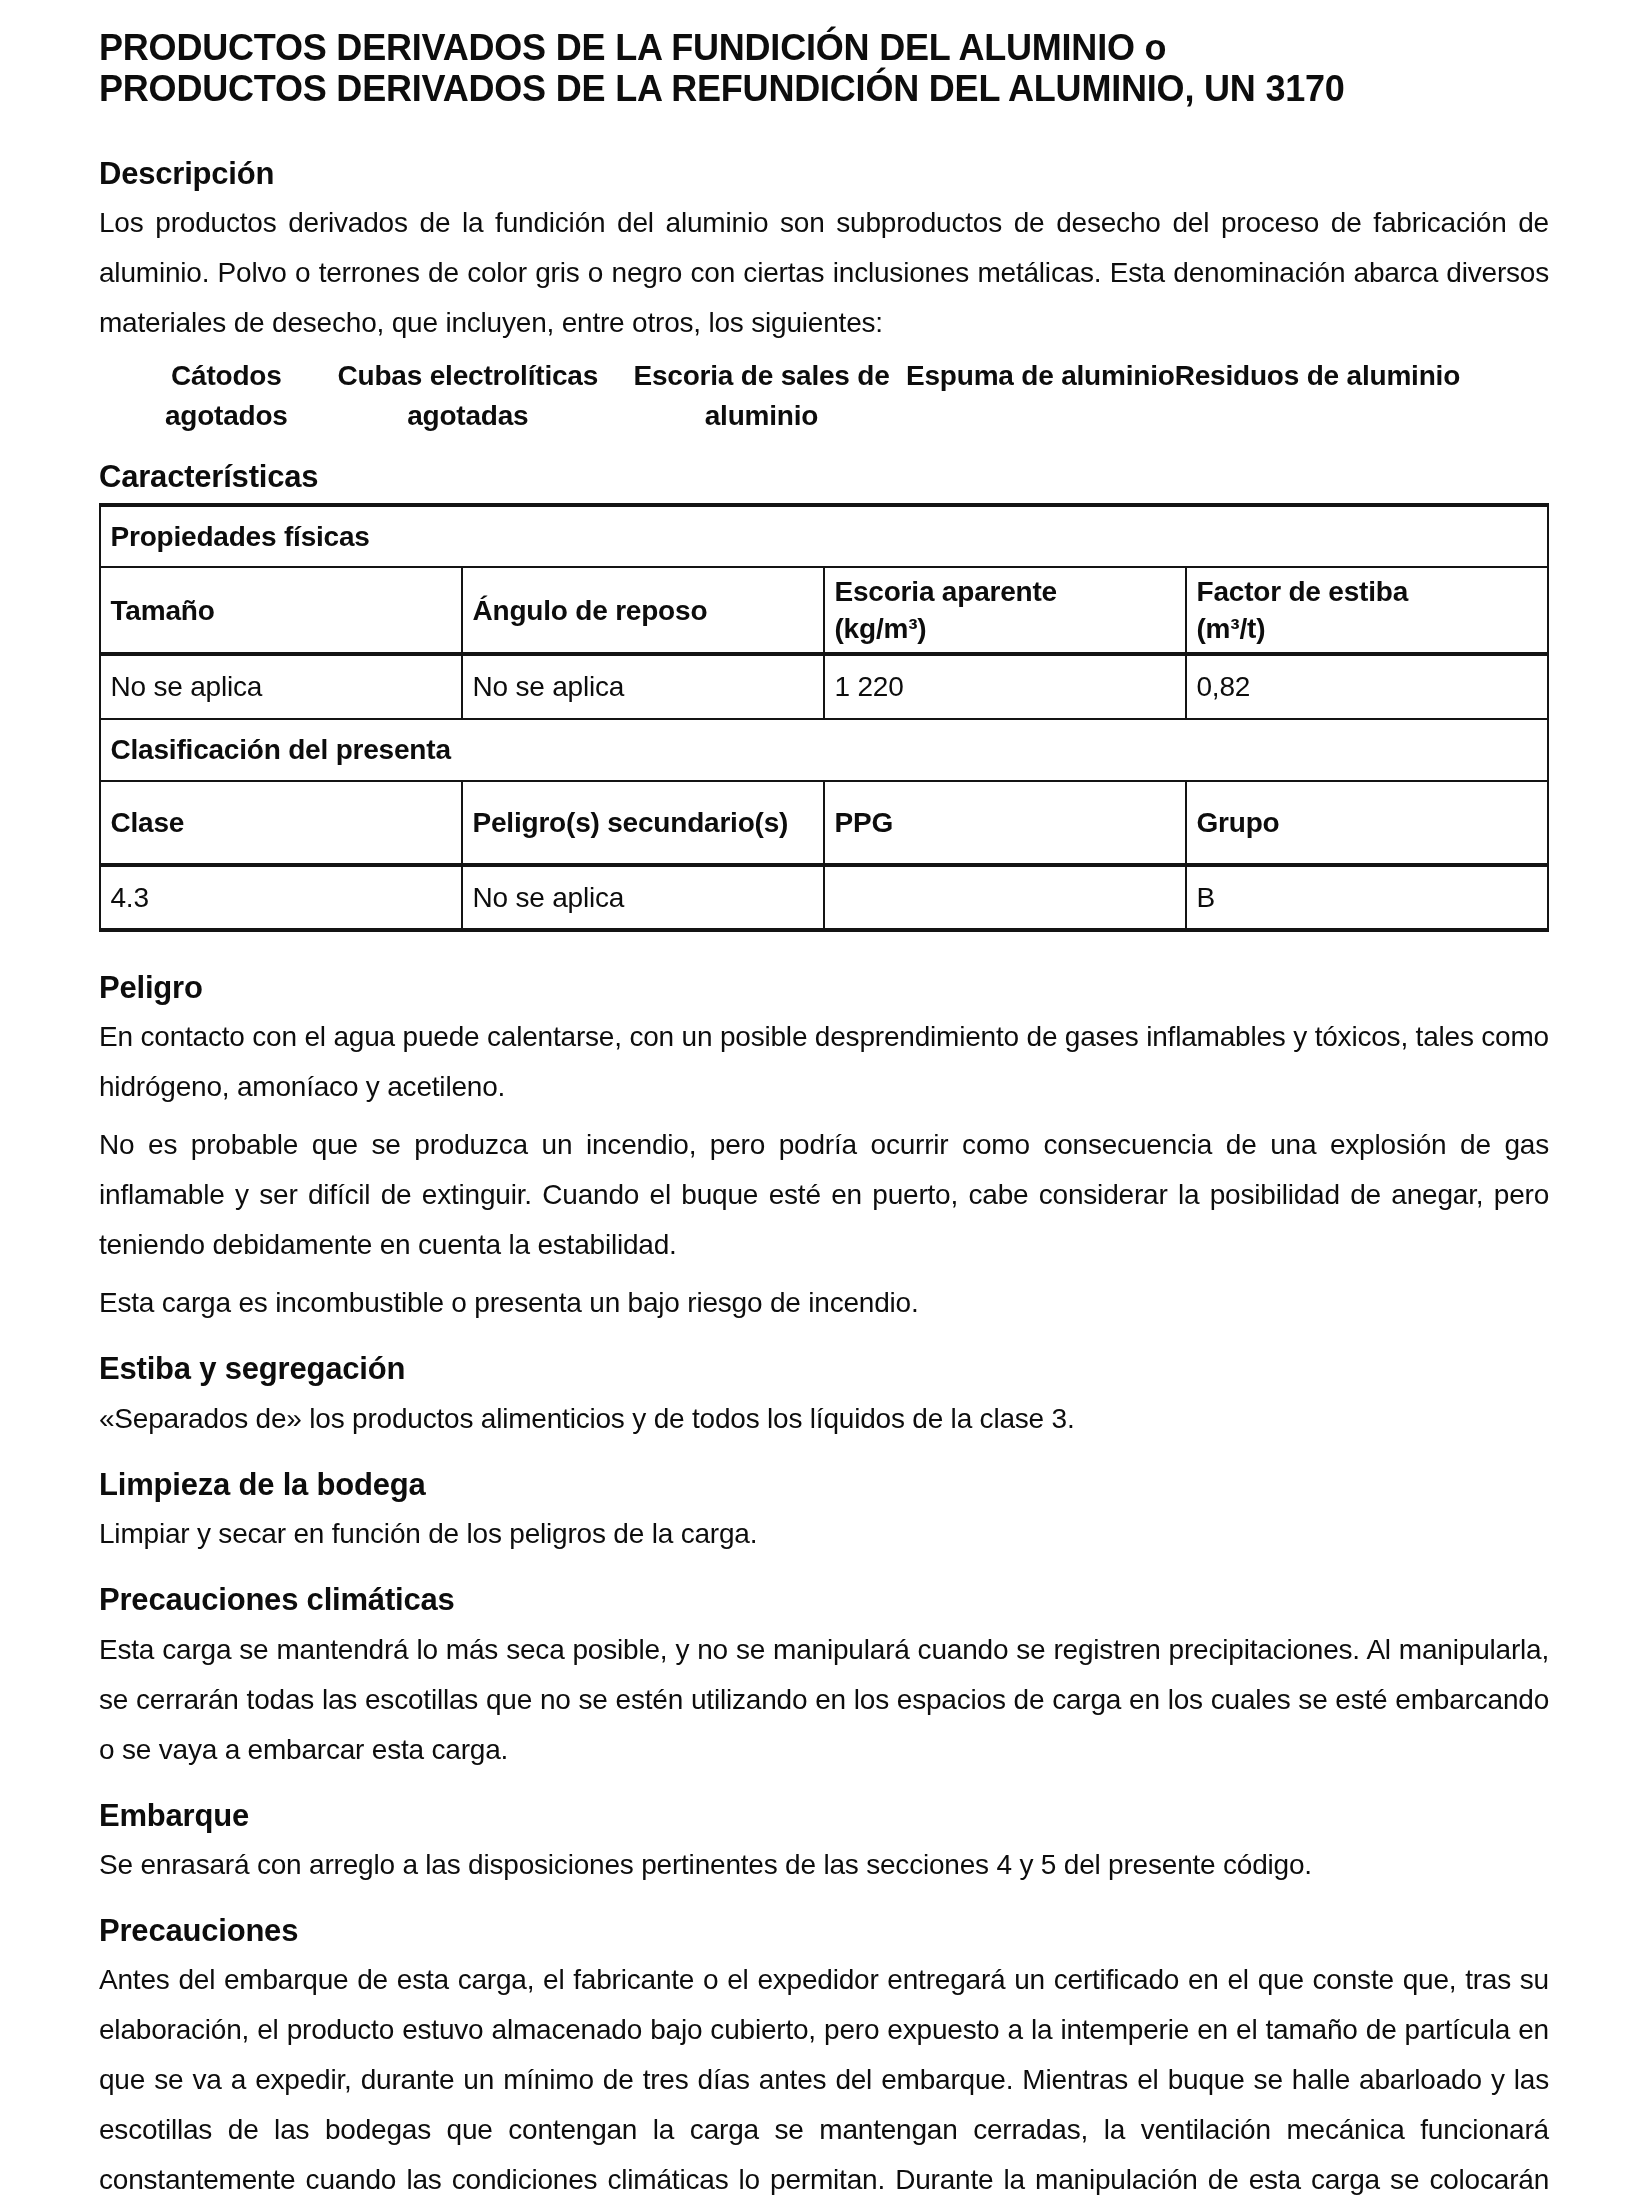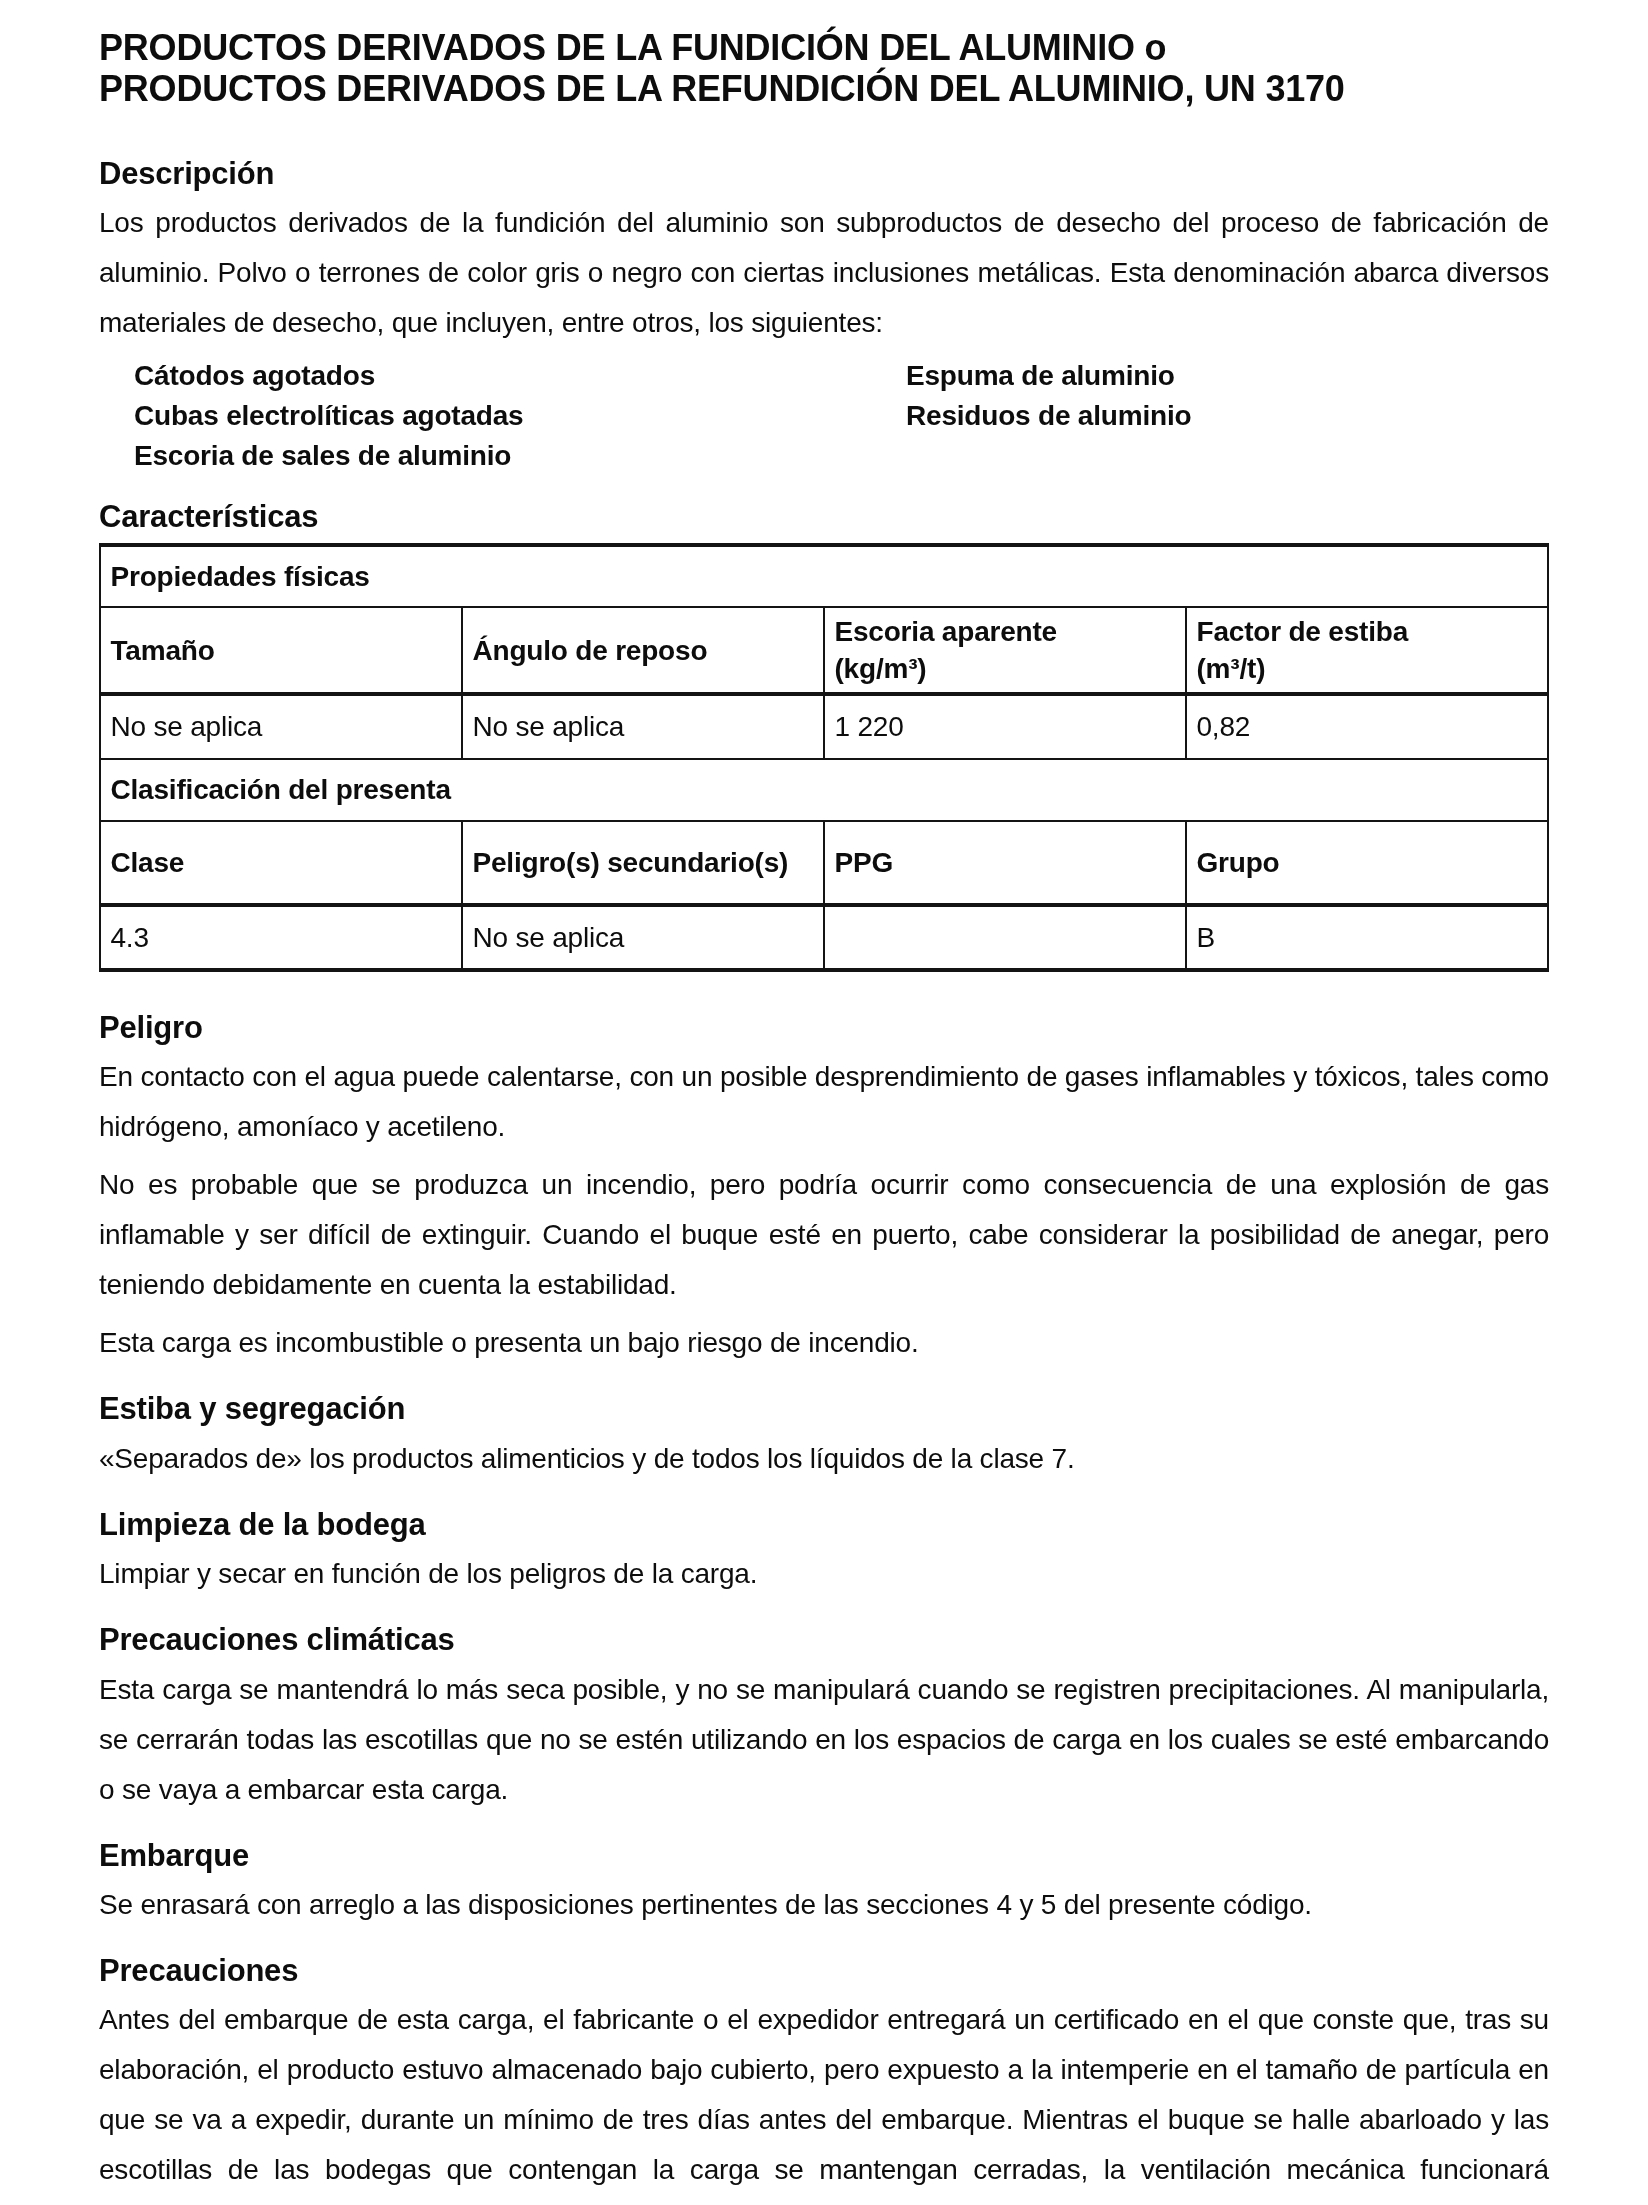--- a/index.html
+++ b/index.html
@@ -31,21 +31,21 @@
   .heading.after-table { margin-top: 37px; }
 
   p.body {
     font-size: 28px;
     line-height: 50px;
     margin: 0 0 8px 0;
     text-align: justify;
   }
 
   .list-columns { display: flex; margin: 4.8px 0 0 35px; }
-  .list-col { display: flex; flex-direction: column; }
+  .list-col { display: flex; flex-direction: row; text-align: center; }
   .list-col.first { width: 772px; }
   .list-item {
     font-size: 28px;
     font-weight: 700;
     line-height: 40px;
   }
 
   table.props {
     border-collapse: collapse;
     table-layout: fixed;
@@ -144,21 +144,21 @@
       </tr>
     </tbody>
   </table>
 
   <div class="heading after-table">Peligro</div>
   <p class="body">En contacto con el agua puede calentarse, con un posible desprendimiento de gases inflamables y tóxicos, tales como hidrógeno, amoníaco y acetileno.</p>
   <p class="body">No es probable que se produzca un incendio, pero podría ocurrir como consecuencia de una explosión de gas inflamable y ser difícil de extinguir. Cuando el buque esté en puerto, cabe considerar la posibilidad de anegar, pero teniendo debidamente en cuenta la estabilidad.</p>
   <p class="body">Esta carga es incombustible o presenta un bajo riesgo de incendio.</p>
 
   <div class="heading">Estiba y segregación</div>
-  <p class="body">«Separados de» los productos alimenticios y de todos los líquidos de la clase 7.</p>
+  <p class="body">«Separados de» los productos alimenticios y de todos los líquidos de la clase 3.</p>
 
   <div class="heading">Limpieza de la bodega</div>
   <p class="body">Limpiar y secar en función de los peligros de la carga.</p>
 
   <div class="heading">Precauciones climáticas</div>
   <p class="body">Esta carga se mantendrá lo más seca posible, y no se manipulará cuando se registren precipitaciones. Al manipularla, se cerrarán todas las escotillas que no se estén utilizando en los espacios de carga en los cuales se esté embarcando o se vaya a embarcar esta carga.</p>
 
   <div class="heading">Embarque</div>
   <p class="body">Se enrasará con arreglo a las disposiciones pertinentes de las secciones 4 y 5 del presente código.</p>
 

